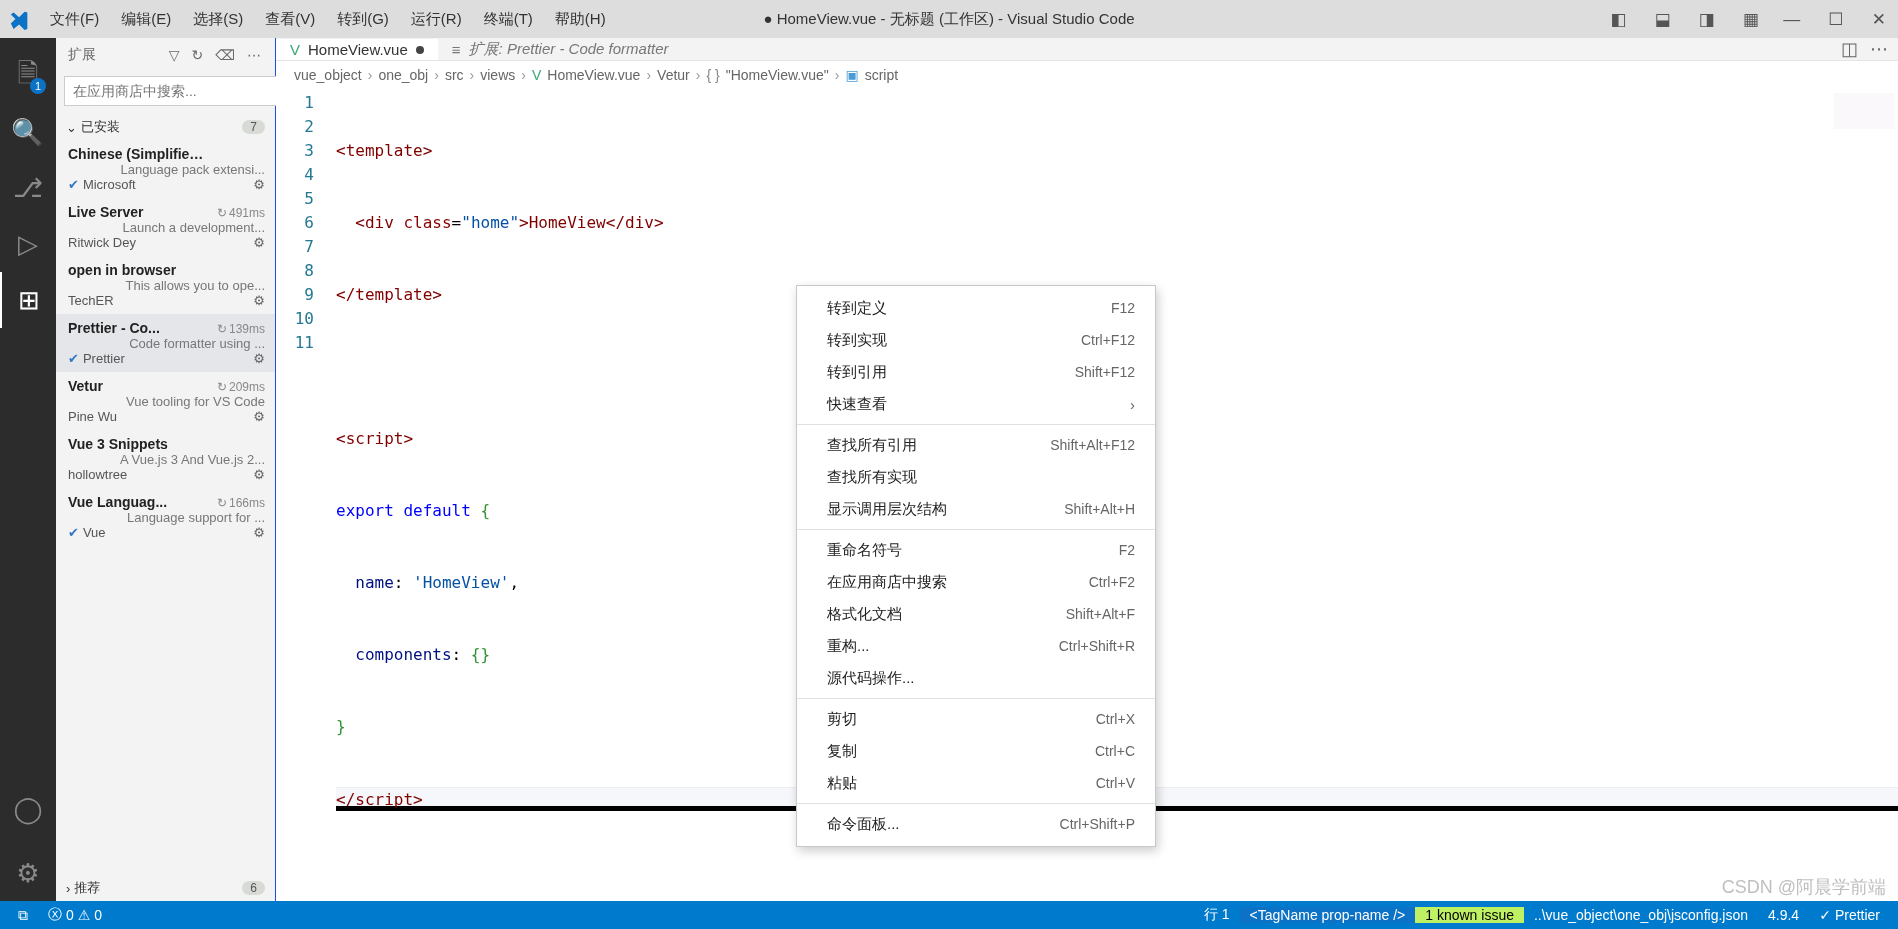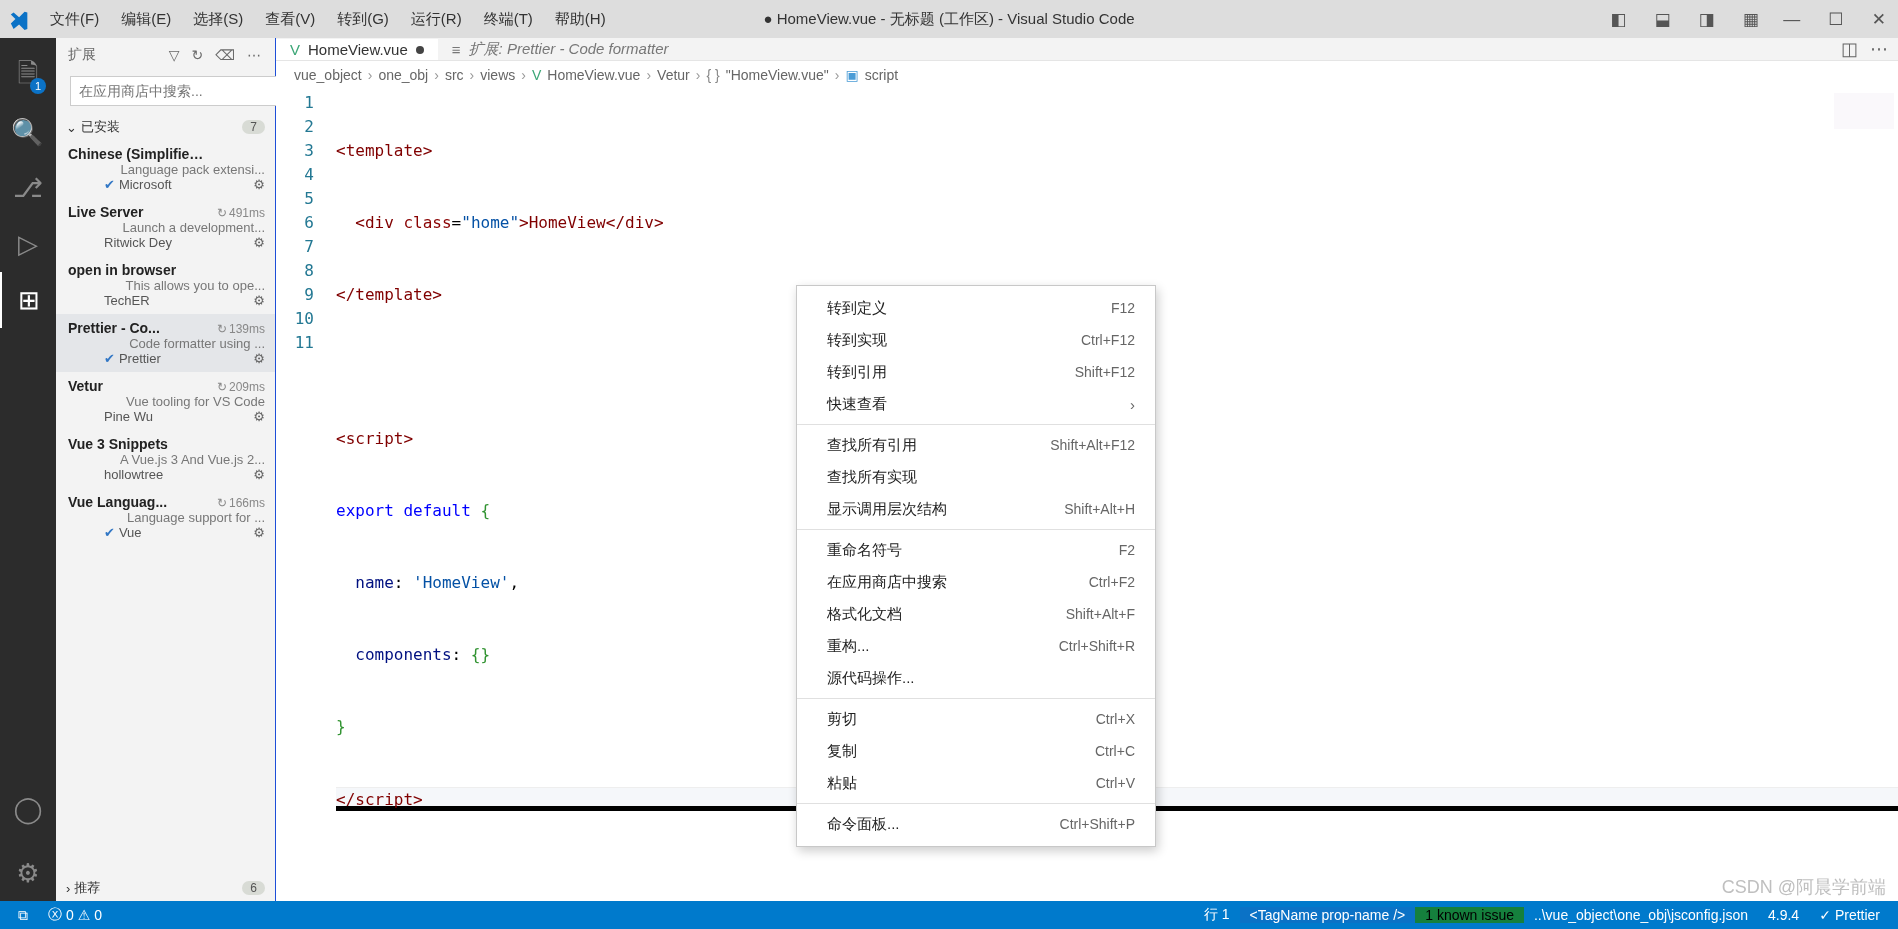--- a/index.html
+++ b/index.html
@@ -17,32 +17,32 @@
   .activitybar { width: 56px; background: #2c2c2c; display: flex; flex-direction: column; align-items: center; padding-top: 10px; }
   .activitybar .ab-item { width: 56px; height: 56px; display: flex; align-items: center; justify-content: center; color: #8a8a8a; font-size: 26px; position: relative; }
   .activitybar .ab-item.active { color: #fff; border-left: 2px solid #fff; }
   .ab-badge { position: absolute; bottom: 10px; right: 10px; background: #0b72c6; color: #fff; border-radius: 50%; font-size: 11px; width: 16px; height: 16px; display: flex; align-items: center; justify-content: center; }
   .activitybar .ab-bottom { margin-top: auto; margin-bottom: 8px; }
   
   .sidebar { width: 220px; background: #f3f3f3; display: flex; flex-direction: column; font-size: 14px; color: #333; border-right: 1px solid #1d4ed8; }
   .sb-head { display: flex; align-items: center; padding: 8px 8px 8px 12px; color: #6a6a6a; }
   .sb-head .sb-title { flex: 1; }
   .sb-head .sb-icon { padding: 0 6px; color: #6a6a6a; }
-  .sb-search input { width: 220px; margin: 4px 14px 8px; padding: 6px 8px; border: 1px solid #ccc; background: #fff; font-size: 14px; }
+  .sb-search input { width: 220px; margin: 4px 8px 8px; padding: 6px 8px; border: 1px solid #ccc; background: #fff; font-size: 14px; }
   .sb-section { display: flex; align-items: center; padding: 4px 10px; font-size: 13px; }
   .sb-section .chev { margin-right: 4px; }
   .sb-section .badge { margin-left: auto; background: #d8dbd5; color: #555; border-radius: 10px; padding: 0 8px; font-size: 12px; }
   .ext { padding: 6px 10px 6px 12px; }
   .ext.selected { background: #e4e6e9; }
   .ext .l1 { display: flex; align-items: baseline; }
   .ext .name { font-weight: 600; color: #222; white-space: nowrap; overflow: hidden; text-overflow: ellipsis; max-width: 140px; }
   .ext .meta { margin-left: auto; font-size: 12px; color: #888; display: flex; align-items: center; gap: 2px; }
   .ext .desc { font-size: 13px; color: #777; white-space: nowrap; overflow: hidden; text-overflow: ellipsis; text-align: right; }
   .ext .l3 { display: flex; align-items: center; font-size: 13px; color: #555; }
-  .ext .pub { display: flex; gap: 4px; margin-left: 36px; }
+  .ext .pub { display: flex; gap: 4px; }
   .ext .verified::before { content: "✔"; color: #3277c5; font-size: 13px; }
   .ext .gear { margin-left: auto; color: #666; }
   
   .main { flex: 1; display: flex; flex-direction: column; background: #fff; }
   .tabs { height: 42px; background: #f3f3f3; display: flex; align-items: stretch; border-bottom: 1px solid #e5e5e5; }
   .tab { display: flex; align-items: center; padding: 0 14px; font-size: 15px; color: #777; font-style: italic; gap: 8px; }
   .tab.active { background: #fff; color: #333; font-style: normal; border-top: 1px solid #f3f3f3; }
   .tab .vue-ico { color: #3ba676; font-style: normal; }
   .tab .dirty { width: 8px; height: 8px; border-radius: 50%; background: #444; }
   .tabs .tab-actions { margin-left: auto; display: flex; align-items: center; padding-right: 10px; color: #666; gap: 12px; font-size: 18px; }
@@ -69,21 +69,21 @@
   .ctx .ci .lbl { flex: 1; }
   .ctx .ci .sc { color: #666; font-size: 14px; }
   .ctx .ci.sep { height: 1px; padding: 0; margin: 4px 0; background: #e0e0e0; }
   .ctx .ci.sub::after { content: "›"; color: #666; margin-left: 8px; }
   .ctx .ci.hi { background: #0b63ce; color: #fff; }
   .ctx .ci.hi .sc { color: #fff; }
   .ctx .ci.boxed { outline: 4px solid #e11; outline-offset: -2px; }
   
   .status { height: 28px; background: #007acc; color: #fff; display: flex; align-items: center; font-size: 14px; padding: 0 8px; }
   .status .s-item { padding: 0 10px; display: flex; align-items: center; gap: 4px; }
-  .status .s-warn { background: #15803d; color: #000; }
+  .status .s-warn { background: #bef264; color: #000; }
   .status .spacer { flex: 1; }
   .watermark { position: absolute; right: 12px; bottom: 30px; color: #bfbfbf; font-size: 18px; pointer-events: none; }
 </style>
 </head>
 <body>
 
 <div class="titlebar">
   <div class="vs-logo">
     <svg width="22" height="22" viewBox="0 0 24 24">
         <path fill="#0b72c6" d="M2 17l5-5-5-5 3-2 6 5 6-6 3 1v18l-3 1-6-6-6 5z"></path>

